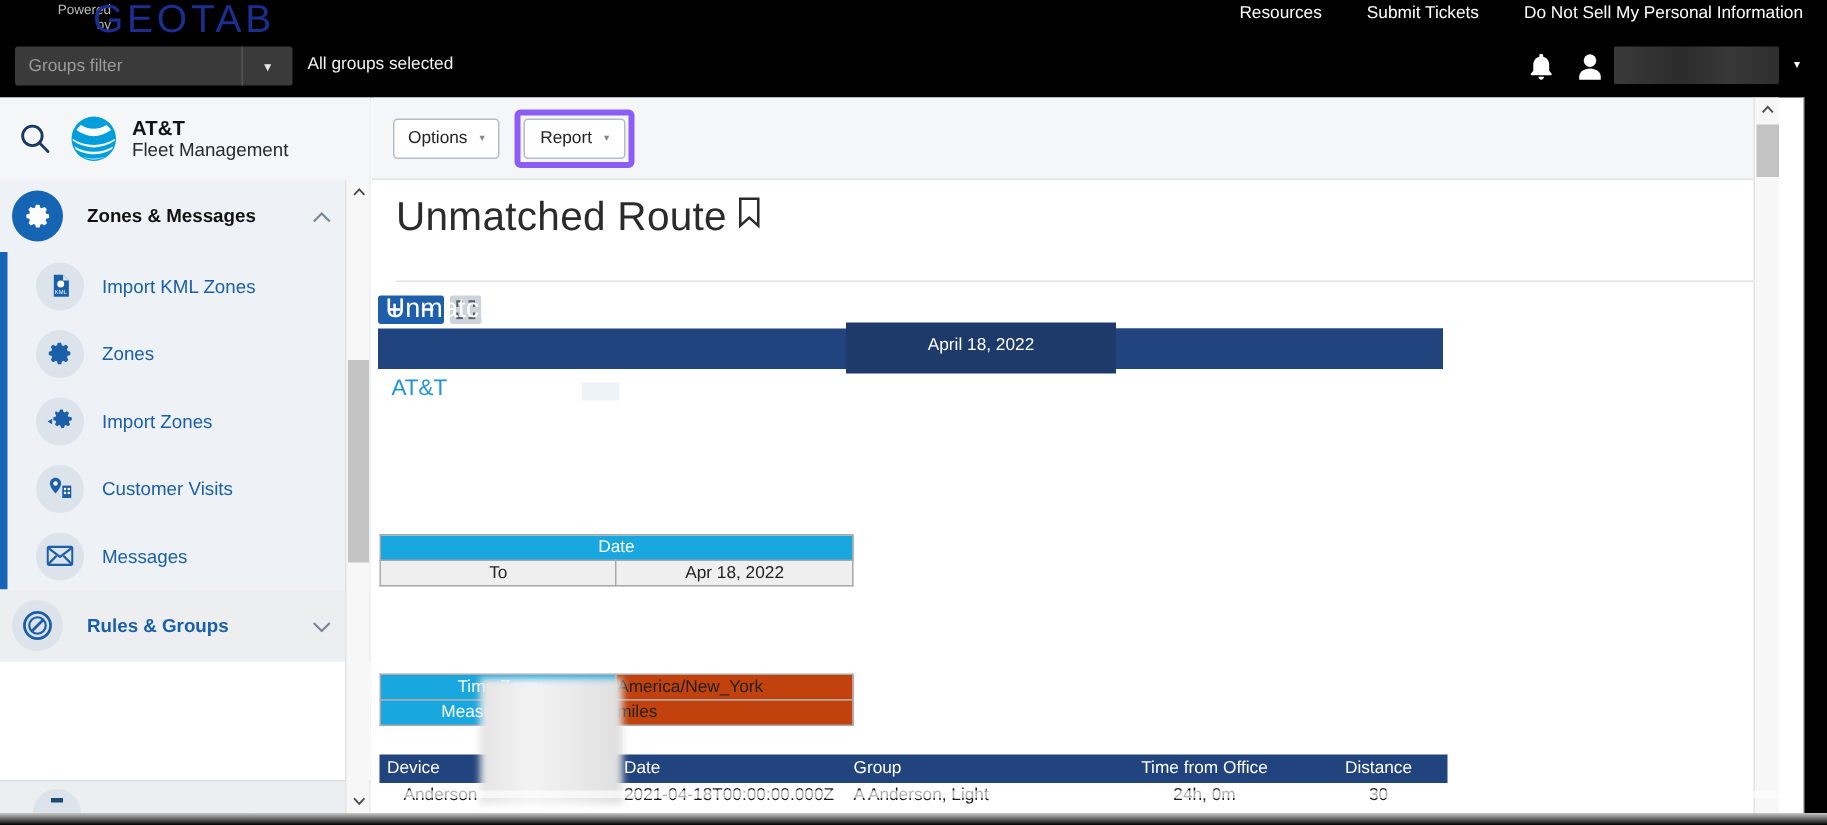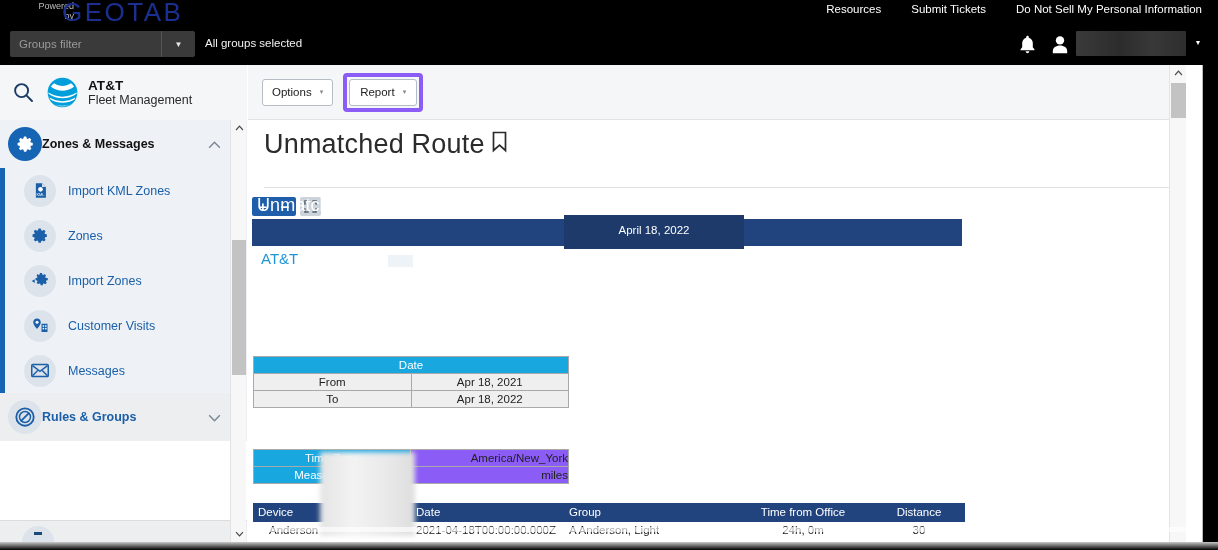--- a/index.html
+++ b/index.html
@@ -83,21 +83,21 @@
   .nav-section-head {
     position:relative; height:48px; display:flex; align-items:center;
     background:#eef2f7; padding-left:8px; cursor:pointer;
   }
   .nav-section-head.grey { background:#eceef0; }
   .nav-icon-lg {
     width:34px; height:34px; border-radius:50%; background:#1664b4;
     display:flex; align-items:center; justify-content:center; flex:0 0 34px;
   }
   .nav-icon-lg.pale { background:#dde3ea; }
-  .nav-section-title { margin-left:0; font-size:12.5px; font-weight:700; color:#111; }
+  .nav-section-title { margin-left:16px; font-size:12.5px; font-weight:700; color:#111; }
   .nav-section-title.link { color:#1a5fa8; font-weight:600; }
   .chev { position:absolute; right:26px; color:#7b8794; font-size:13px; line-height:1; }
 
   .nav-sub {
     background:#eef2f7; position:relative;
   }
   .nav-sub:before {
     content:""; position:absolute; left:0; top:0; width:5px; height:100%; background:#1664b4;
   }
   .nav-item {
@@ -195,21 +195,21 @@
   
   table.rt { border-collapse:collapse; position:absolute; }
   table.rt td { border:1px solid #a9a9a9; font-size:11.5px; color:#222; height:17px; }
   .tbl-date { left:5px; top:163px; width:316px; }
   .tbl-date .hdr { background:#19a7e0; color:#fff; text-align:center; font-size:11.5px; }
   .tbl-date .k { background:#efefef; text-align:center; width:158px; }
   .tbl-date .v { background:#efefef; text-align:center; width:158px; }
 
   .tbl-tz { left:5px; top:256px; width:316px; }
   .tbl-tz .k { background:#19a7e0; color:#fff; text-align:center; width:158px; }
-  .tbl-tz .v { background:#8b5cf6; text-align:right; width:158px; }
+  .tbl-tz .v { background:#c2410c; text-align:left; width:158px; }
 
   
   .grid { position:absolute; left:5px; top:310px; width:712px; }
   .grid-head {
     height:19px; background:#22447e; position:relative;
   }
   .grid-head div { position:absolute; top:3px; color:#fff; font-size:11.5px; }
   .grid-row { height:18px; position:relative; }
   .grid-row div { position:absolute; top:2px; font-size:11.5px; color:#1a1a1a; }
   .c-device { left:16px; }
@@ -474,24 +474,20 @@
         </div>
         <div class="rpt-sub">AT&amp;T</div>
         <div class="rpt-sub-ghost"></div>
 
         <table class="rt tbl-date">
           <tbody>
               <tr>
             <td class="hdr" colspan="2">Date</td>
           </tr>
           <tr>
-            <td class="k">From</td>
-            <td class="v">Apr 18, 2021</td>
-          </tr>
-          <tr>
             <td class="k">To</td>
             <td class="v">Apr 18, 2022</td>
           </tr>
         </tbody>
           </table>
 
         <table class="rt tbl-tz">
           <tbody>
               <tr>
             <td class="k">Time Zone</td>

